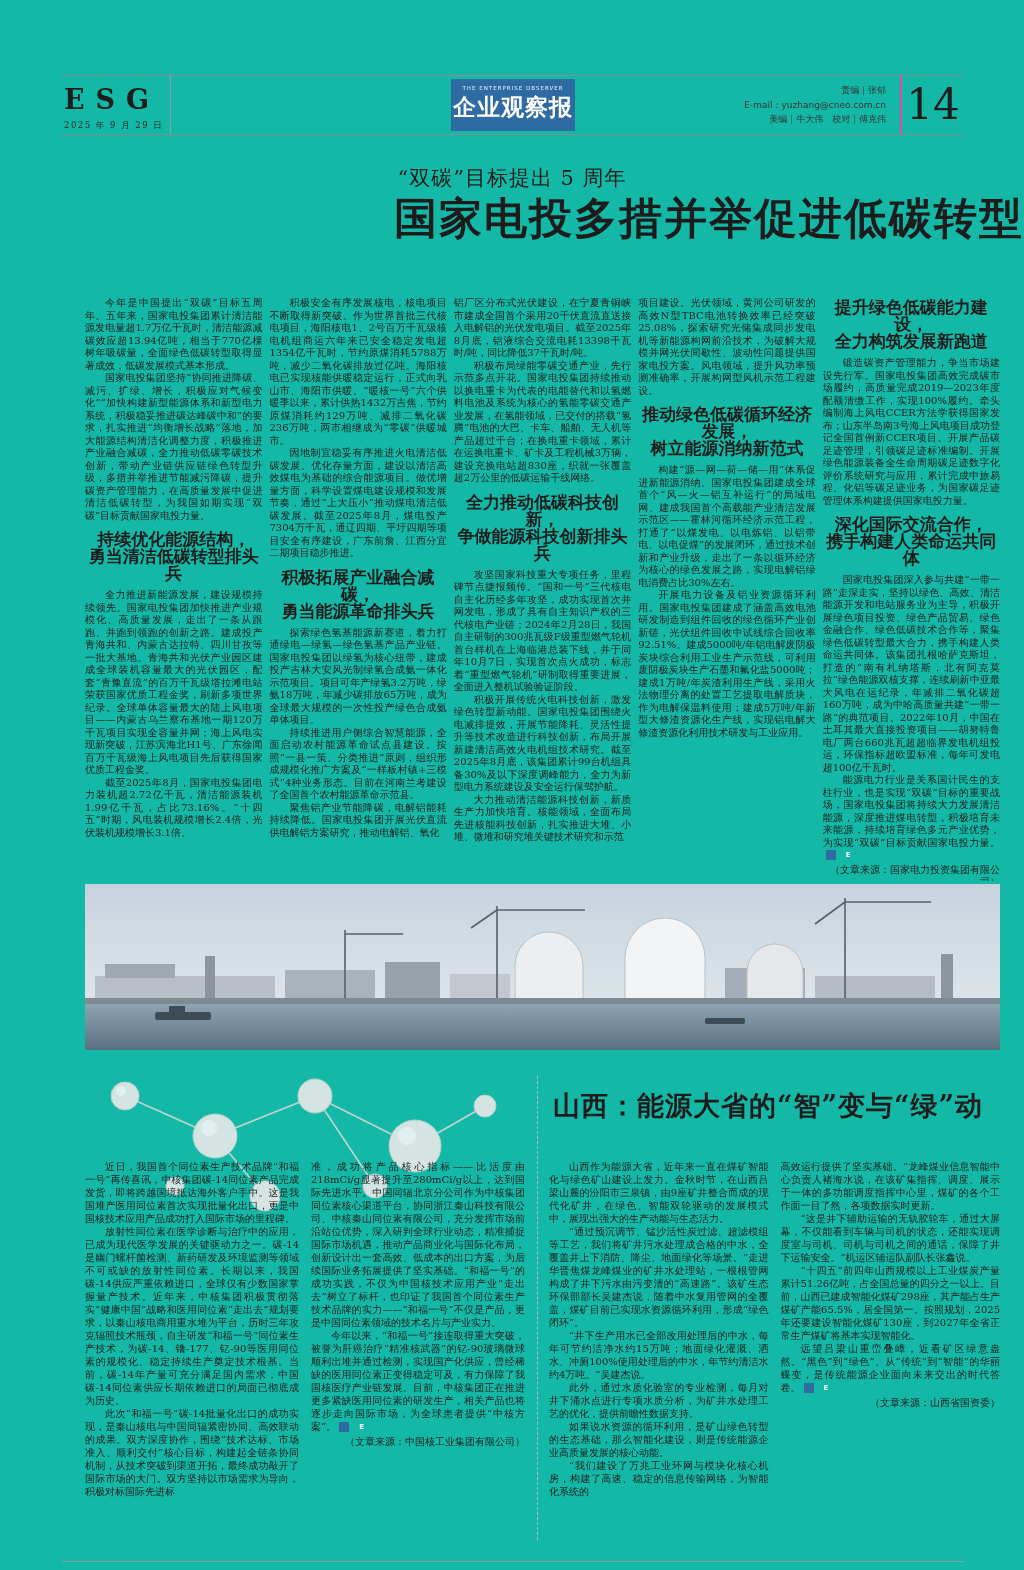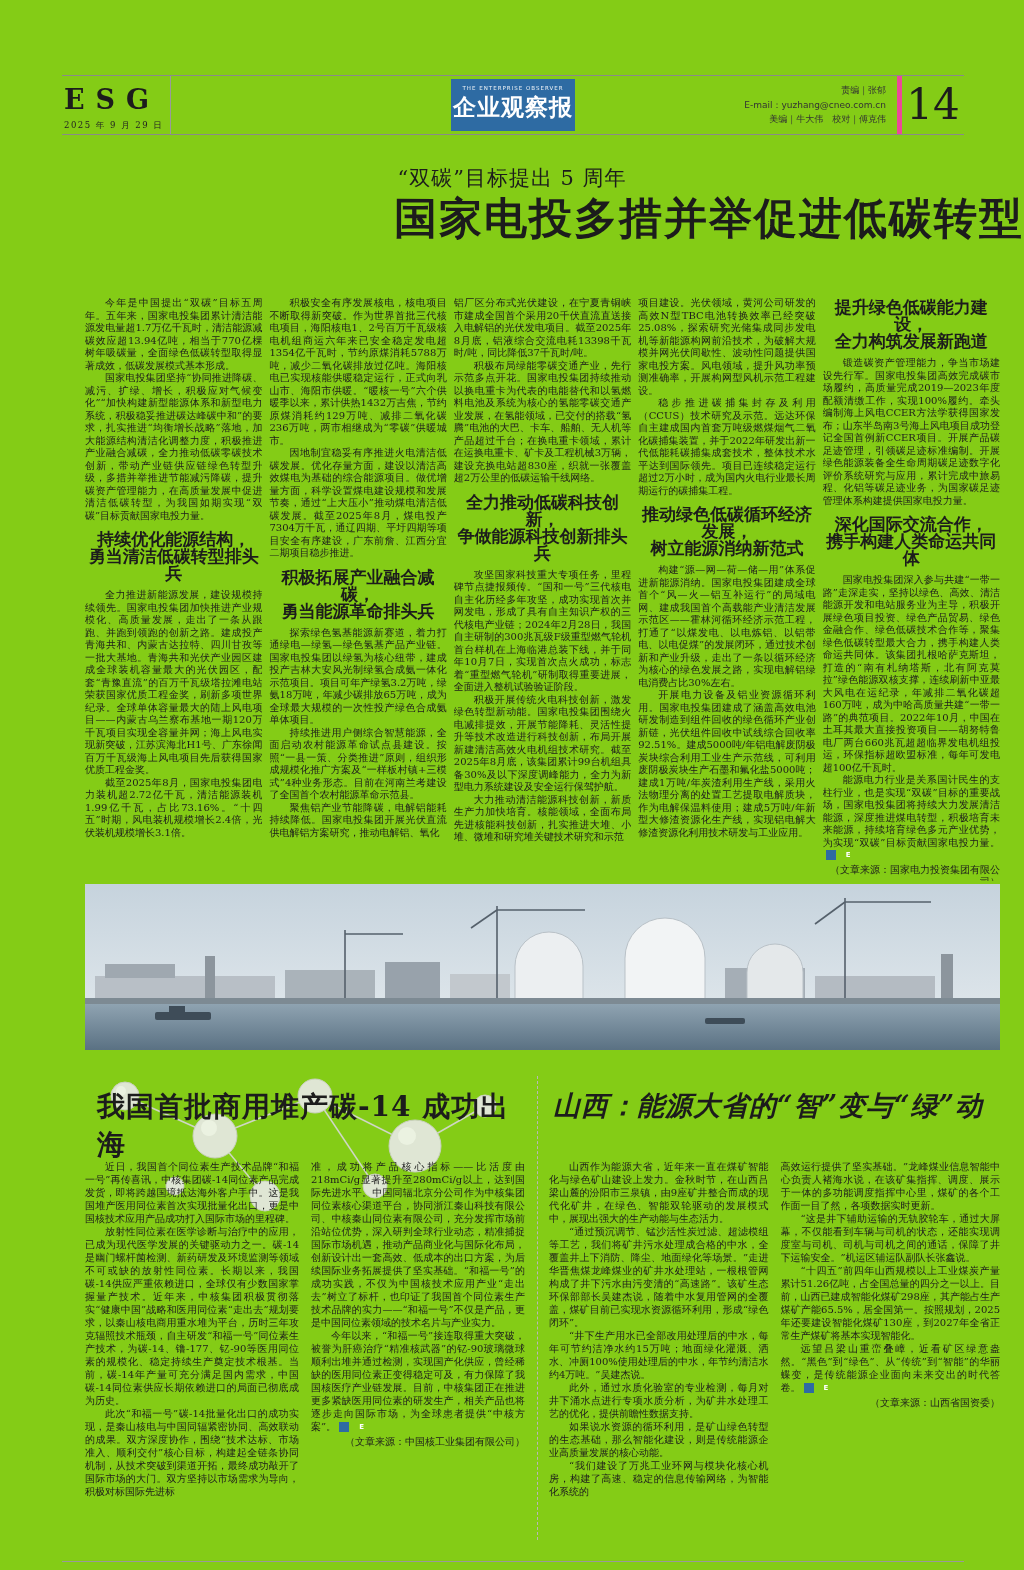--- a/index.html
+++ b/index.html
@@ -1,32 +1,32 @@
 <!DOCTYPE html>
 <html><head>
 <meta charset="utf-8">
 <style>
   html,body{margin:0;padding:0;background:#f6f6f4;}
-  .sheet{position:relative;width:1024px;height:1570px;background:#84cc16;margin:0 auto;
+  .sheet{position:relative;width:1024px;height:1570px;background:#14b8a6;margin:0 auto;
          font-family:"DejaVu Serif","Liberation Serif",serif;color:#1c1c1c;overflow:hidden;}
 
   
   .header{position:absolute;left:62px;right:60px;top:75px;height:58px;
           border-top:1px solid #8a8a8a;border-bottom:1px solid #8a8a8a;}
   .esg-block{position:absolute;left:0;top:0;width:108px;height:58px;border-right:1px solid #9a9a9a;}
   .esg{font-size:27px;font-weight:bold;letter-spacing:11px;margin:8px 0 0 2px;}
   .issue-date{font-size:8.5px;letter-spacing:1.5px;margin:5px 0 0 2px;color:#222;}
   .masthead{position:absolute;left:50%;transform:translateX(-50%);top:3px;width:124px;height:52px;
             background:#2e6ba3;color:#fff;text-align:center;}
   .masthead-en{font-family:"DejaVu Sans","Liberation Sans",sans-serif;font-size:5.5px;letter-spacing:1px;
                margin-top:6px;opacity:.92;}
   .masthead-zh{font-size:23px;font-weight:bold;letter-spacing:1px;margin-top:1px;}
   .staff{position:absolute;right:78px;top:7px;text-align:right;
          font-family:"DejaVu Sans","Liberation Sans",sans-serif;font-size:9px;line-height:14.5px;color:#333;}
-  .pagenum{position:absolute;right:0;top:0;width:62px;height:58px;border-left:5px solid #ec4899;
+  .pagenum{position:absolute;right:0;top:0;width:62px;height:58px;border-left:2px solid #ec4899;
            font-size:42px;line-height:58px;text-align:center;font-weight:400;}
 
   
   .kicker{position:absolute;left:0;width:100%;top:164px;text-align:center;font-size:21px;letter-spacing:1px;}
   .headline{position:absolute;left:0;width:100%;top:190px;text-align:right;
             font-size:43px;font-weight:bold;letter-spacing:2px;}
   .main-cols{position:absolute;left:85px;top:297px;width:915px;height:584px;display:flex;gap:7px;}
   .mcol{flex:1;overflow:hidden;text-align:justify;font-size:10px;line-height:12.5px;}
 
   .blk{margin:0;}
@@ -43,21 +43,21 @@
   .photo{position:absolute;left:85px;top:884px;width:915px;height:166px;overflow:hidden;}
   .photo svg{display:block;}
 
   
   .bottom{position:absolute;left:85px;top:1072px;width:915px;height:478px;}
   .v-divider{position:absolute;left:452px;top:4px;bottom:10px;border-left:1px dashed #b8b8b8;}
   .b-article-left{position:absolute;left:0;top:0;width:440px;height:478px;}
   .b-article-right{position:absolute;left:464px;top:0;width:451px;height:478px;}
   .b-headline{position:relative;z-index:2;font-size:28px;font-weight:bold;letter-spacing:1px;
               margin:16px 0 0 12px;}
-  .b-headline-right{font-size:27px;margin:16px 0 0 4px;font-style:italic;}
+  .b-headline-right{font-size:27px;margin:16px 0 0 4px;}
   .molecule{position:absolute;left:0;top:-6px;z-index:1;opacity:.9;}
   .b-cols{position:absolute;left:0;top:88px;width:100%;height:382px;display:flex;gap:12px;z-index:2;}
   .bcol{flex:1;overflow:hidden;text-align:justify;font-size:10px;line-height:13px;}
 
   .bottom-rule{position:absolute;left:62px;right:60px;top:1561px;border-top:1px solid #9a9a9a;}
 </style>
 </head>
 <body>
 
 <div class="sheet">
@@ -104,21 +104,20 @@
         <p class="blk blk-cont">铝厂区分布式光伏建设，在宁夏青铜峡市建成全国首个采用20千伏直流直送接入电解铝的光伏发电项目。截至2025年8月底，铝液综合交流电耗13398千瓦时/吨，同比降低37千瓦时/吨。</p>
         <p class="blk blk-p">积极布局绿能零碳交通产业，先行示范多点开花。国家电投集团持续推动以换电重卡为代表的电能替代和以氢燃料电池及系统为核心的氢能零碳交通产业发展，在氢能领域，已交付的搭载“氢腾”电池的大巴、卡车、船舶、无人机等产品超过千台；在换电重卡领域，累计在运换电重卡、矿卡及工程机械3万辆，建设充换电站超830座，织就一张覆盖超2万公里的低碳运输干线网络。</p>
         <h3 class="blk blk-h">全力推动低碳科技创新，
 争做能源科技创新排头兵</h3>
         <p class="blk blk-p">攻坚国家科技重大专项任务，里程碑节点捷报频传。“国和一号”三代核电自主化历经多年攻坚，成功实现首次并网发电，形成了具有自主知识产权的三代核电产业链；2024年2月28日，我国自主研制的300兆瓦级F级重型燃气轮机首台样机在上海临港总装下线，并于同年10月7日，实现首次点火成功，标志着“重型燃气轮机”研制取得重要进展，全面进入整机试验验证阶段。</p>
         <p class="blk blk-p">积极开展传统火电科技创新，激发绿色转型新动能。国家电投集团围绕火电减排提效，开展节能降耗、灵活性提升等技术改造进行科技创新，布局开展新建清洁高效火电机组技术研究。截至2025年8月底，该集团累计99台机组具备30%及以下深度调峰能力，全力为新型电力系统建设及安全运行保驾护航。</p>
         <p class="blk blk-p">大力推动清洁能源科技创新，新质生产力加快培育。核能领域，全面布局先进核能科技创新，扎实推进大堆、小堆、微堆和研究堆关键技术研究和示范</p>
       </div>
     <div class="mcol">
         <p class="blk blk-cont">项目建设。光伏领域，黄河公司研发的高效N型TBC电池转换效率已经突破25.08%，探索研究光储集成同步发电机等新能源构网前沿技术，为破解大规模并网光伏间歇性、波动性问题提供国家电投方案。风电领域，提升风功率预测准确率，开展构网型风机示范工程建设。</p>
-        <p class="blk blk-p">稳步推进碳捕集封存及利用（CCUS）技术研究及示范。远达环保自主建成国内首套万吨级燃煤烟气二氧化碳捕集装置，并于2022年研发出新一代低能耗碳捕集成套技术，整体技术水平达到国际领先。项目已连续稳定运行超过2万小时，成为国内火电行业最长周期运行的碳捕集工程。</p>
         <h3 class="blk blk-h">推动绿色低碳循环经济发展，
 树立能源消纳新范式</h3>
         <p class="blk blk-p">构建“源—网—荷—储—用”体系促进新能源消纳。国家电投集团建成全球首个“风—火—铝互补运行”的局域电网、建成我国首个高载能产业清洁发展示范区——霍林河循环经济示范工程，打通了“以煤发电、以电炼铝、以铝带电、以电促煤”的发展闭环，通过技术创新和产业升级，走出了一条以循环经济为核心的绿色发展之路，实现电解铝绿电消费占比30%左右。</p>
         <p class="blk blk-p">开展电力设备及铝业资源循环利用。国家电投集团建成了涵盖高效电池研发制造到组件回收的绿色循环产业创新链，光伏组件回收中试线综合回收率92.51%。建成5000吨/年铝电解废阴极炭块综合利用工业生产示范线，可利用废阴极炭块生产石墨和氟化盐5000吨；建成1万吨/年炭渣利用生产线，采用火法物理分离的处置工艺提取电解质块，作为电解保温料使用；建成5万吨/年新型大修渣资源化生产线，实现铝电解大修渣资源化利用技术研发与工业应用。</p>
       </div>
     <div class="mcol">
         <h3 class="blk blk-h">提升绿色低碳能力建设，
 全力构筑发展新跑道</h3>
         <p class="blk blk-p">锻造碳资产管理能力，争当市场建设先行军。国家电投集团高效完成碳市场履约，高质量完成2019—2023年度配额清缴工作，实现100%履约。牵头编制海上风电CCER方法学获得国家发布；山东半岛南3号海上风电项目成功登记全国首例新CCER项目。开展产品碳足迹管理，引领碳足迹标准编制。开展绿色能源装备全生命周期碳足迹数字化评价系统研究与应用，累计完成中旅易程、化铝等碳足迹业务，为国家碳足迹管理体系构建提供国家电投力量。</p>
         <h3 class="blk blk-h">深化国际交流合作，
@@ -200,21 +199,20 @@
             <circle cx="400" cy="40" r="11"></circle>
           <circle cx="290" cy="120" r="12"></circle>
             <circle cx="90" cy="120" r="9"></circle>
         </g>
         <g fill="#f7f7f7">
             <circle cx="124" cy="62" r="8"></circle>
             <circle cx="322" cy="70" r="9"></circle>
             <circle cx="36" cy="25" r="5"></circle>
           </g>
       </svg>
-      <div class="b-headline">我国首批商用堆产碳-14 成功出海</div>
       <div class="b-cols">
         <div class="bcol">
             <p class="blk blk-p">近日，我国首个同位素生产技术品牌“和福一号”再传喜讯，中核集团碳-14同位素产品完成发货，即将跨越国境抵达海外客户手中。这是我国堆产医用同位素首次实现批量化出口，更是中国核技术应用产品成功打入国际市场的里程碑。</p>
             <p class="blk blk-p">放射性同位素在医学诊断与治疗中的应用，已成为现代医学发展的关键驱动力之一。碳-14是幽门螺杆菌检测、新药研发及环境监测等领域不可或缺的放射性同位素。长期以来，我国碳-14供应严重依赖进口，全球仅有少数国家掌握量产技术。近年来，中核集团积极贯彻落实“健康中国”战略和医用同位素“走出去”规划要求，以秦山核电商用重水堆为平台，历时三年攻克辐照技术瓶颈，自主研发“和福一号”同位素生产技术，为碳-14、镥-177、钇-90等医用同位素的规模化、稳定持续生产奠定技术根基。当前，碳-14年产量可充分满足国内需求，中国碳-14同位素供应长期依赖进口的局面已彻底成为历史。</p>
             <p class="blk blk-p">此次“和福一号”碳-14批量化出口的成功实现，是秦山核电与中国同辐紧密协同、高效联动的成果。双方深度协作，围绕“技术达标、市场准入、顺利交付”核心目标，构建起全链条协同机制，从技术突破到渠道开拓，最终成功敲开了国际市场的大门。双方坚持以市场需求为导向，积极对标国际先进标</p>
           </div>
         <div class="bcol">
             <p class="blk blk-cont">准，成功将产品核心指标——比活度由218mCi/g显著提升至280mCi/g以上，达到国际先进水平。中国同辐北京分公司作为中核集团同位素核心渠道平台，协同浙江秦山科技有限公司、中核秦山同位素有限公司，充分发挥市场前沿站位优势，深入研判全球行业动态，精准捕捉国际市场机遇，推动产品商业化与国际化布局，创新设计出一套高效、低成本的出口方案，为后续国际业务拓展提供了坚实基础。“和福一号”的成功实践，不仅为中国核技术应用产业“走出去”树立了标杆，也印证了我国首个同位素生产技术品牌的实力——“和福一号”不仅是产品，更是中国同位素领域的技术名片与产业实力。</p>
             <p class="blk blk-p">今年以来，“和福一号”接连取得重大突破，被誉为肝癌治疗“精准核武器”的钇-90玻璃微球顺利出堆并通过检测，实现国产化供应，曾经稀缺的医用同位素正变得稳定可及，有力保障了我国核医疗产业链发展。目前，中核集团正在推进更多紧缺医用同位素的研发生产，相关产品也将逐步走向国际市场，为全球患者提供“中核方案”。<span class="endmark">E</span></p>
             <p class="blk blk-src">（文章来源：中国核工业集团有限公司）</p>

